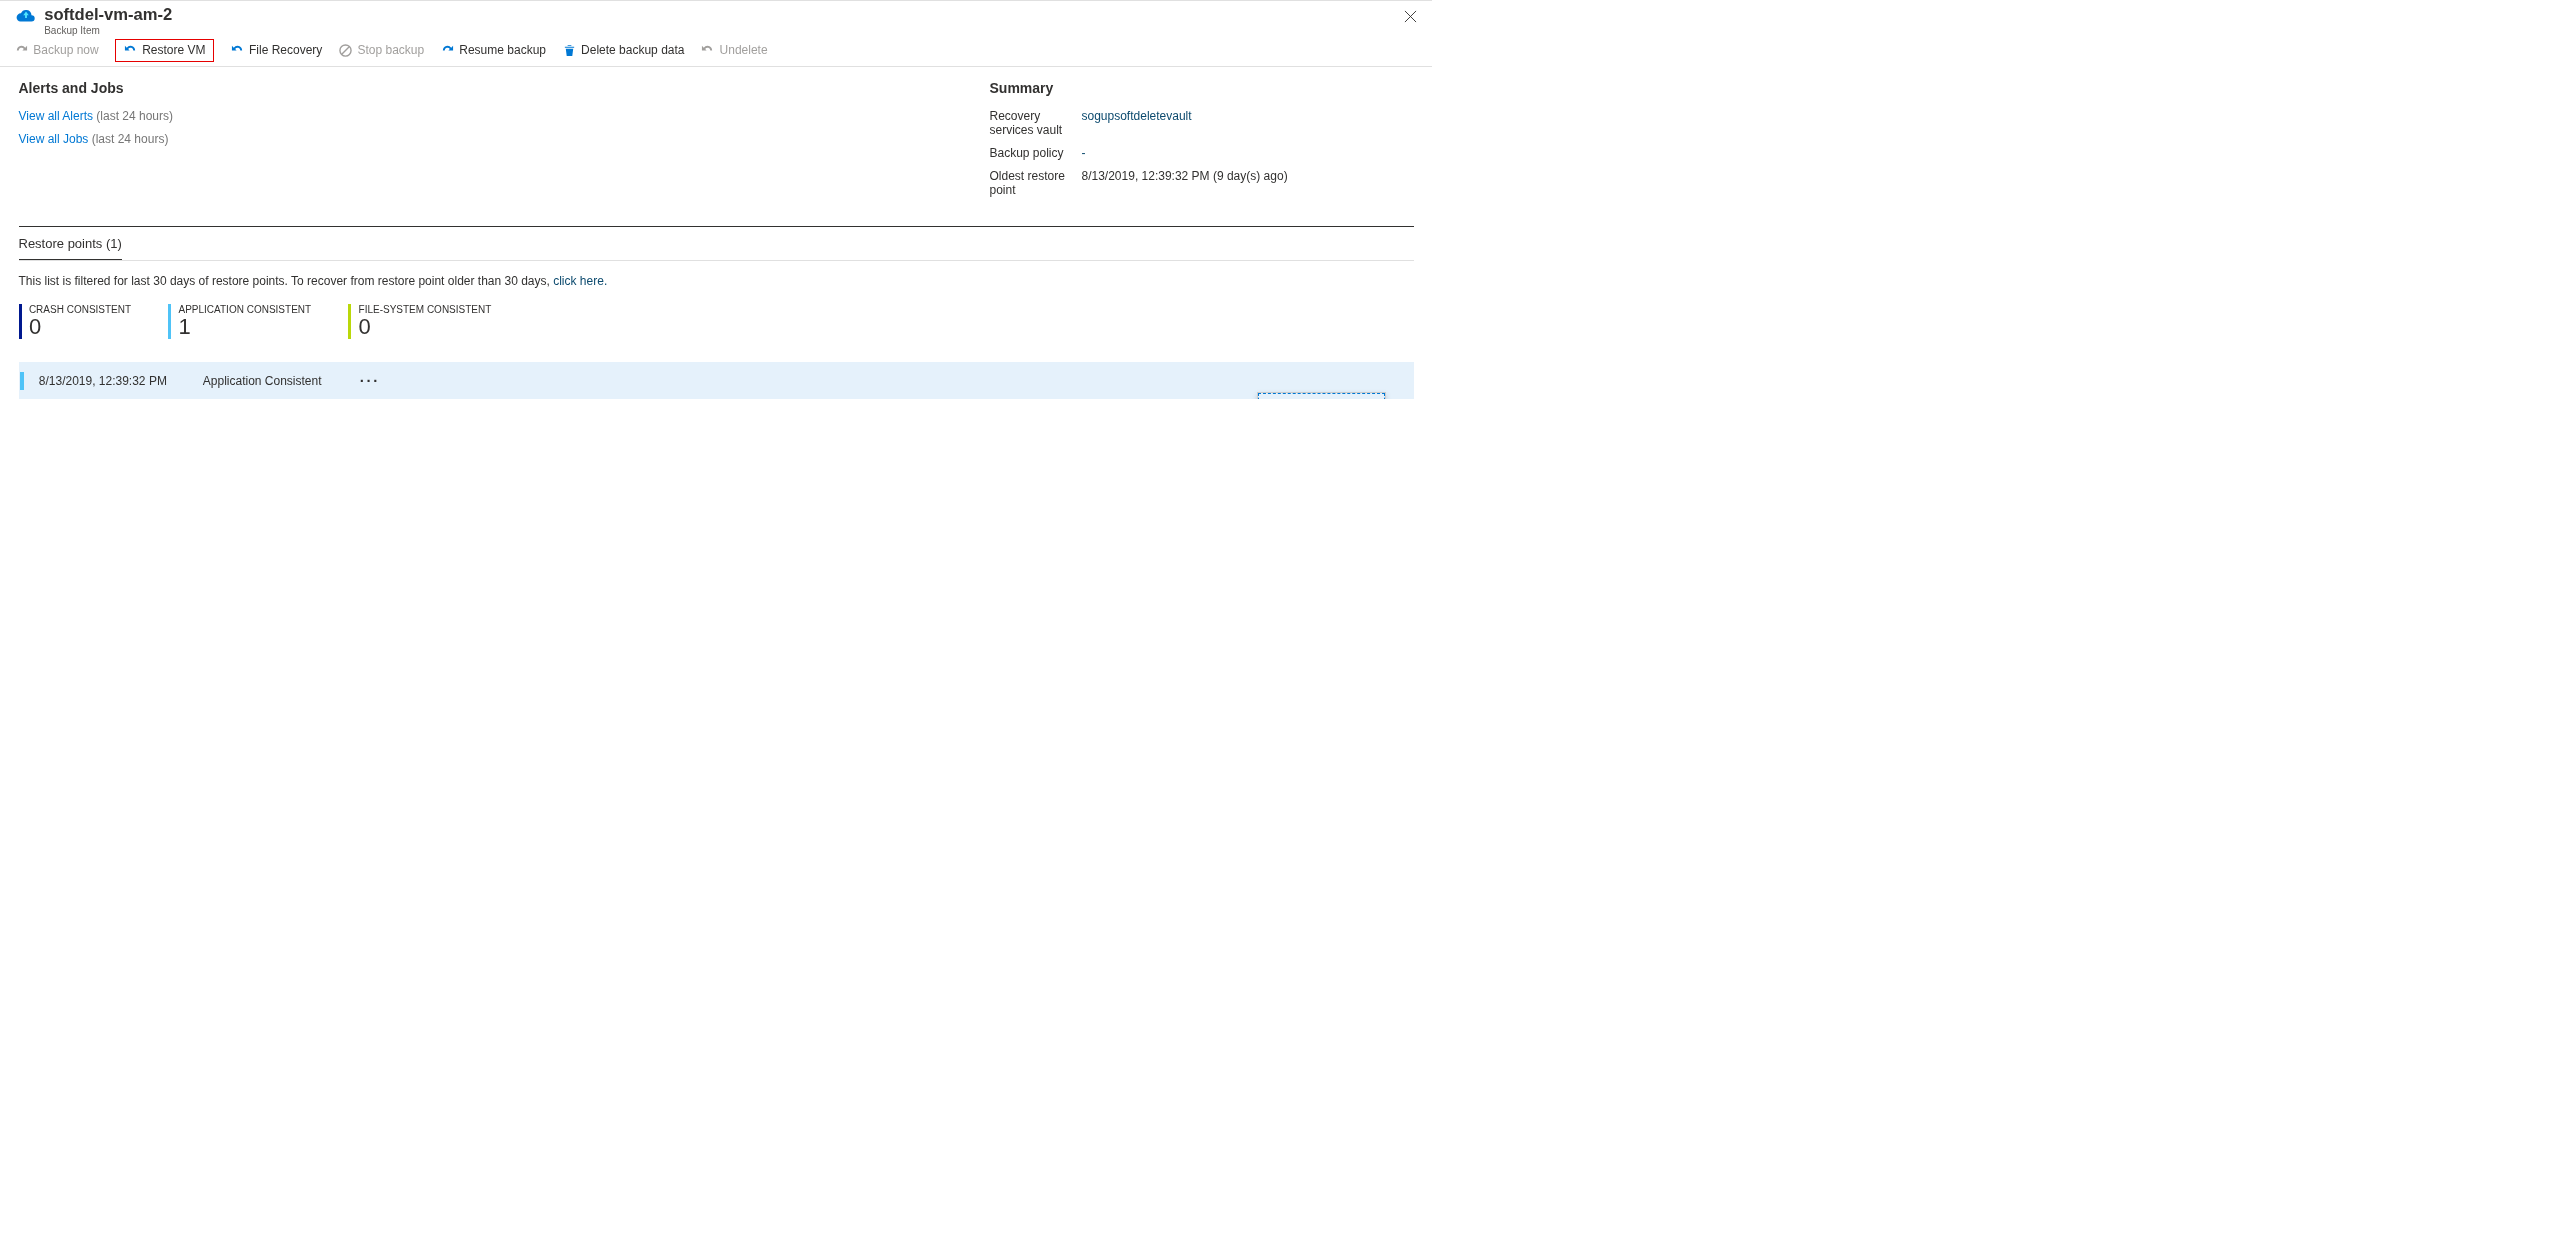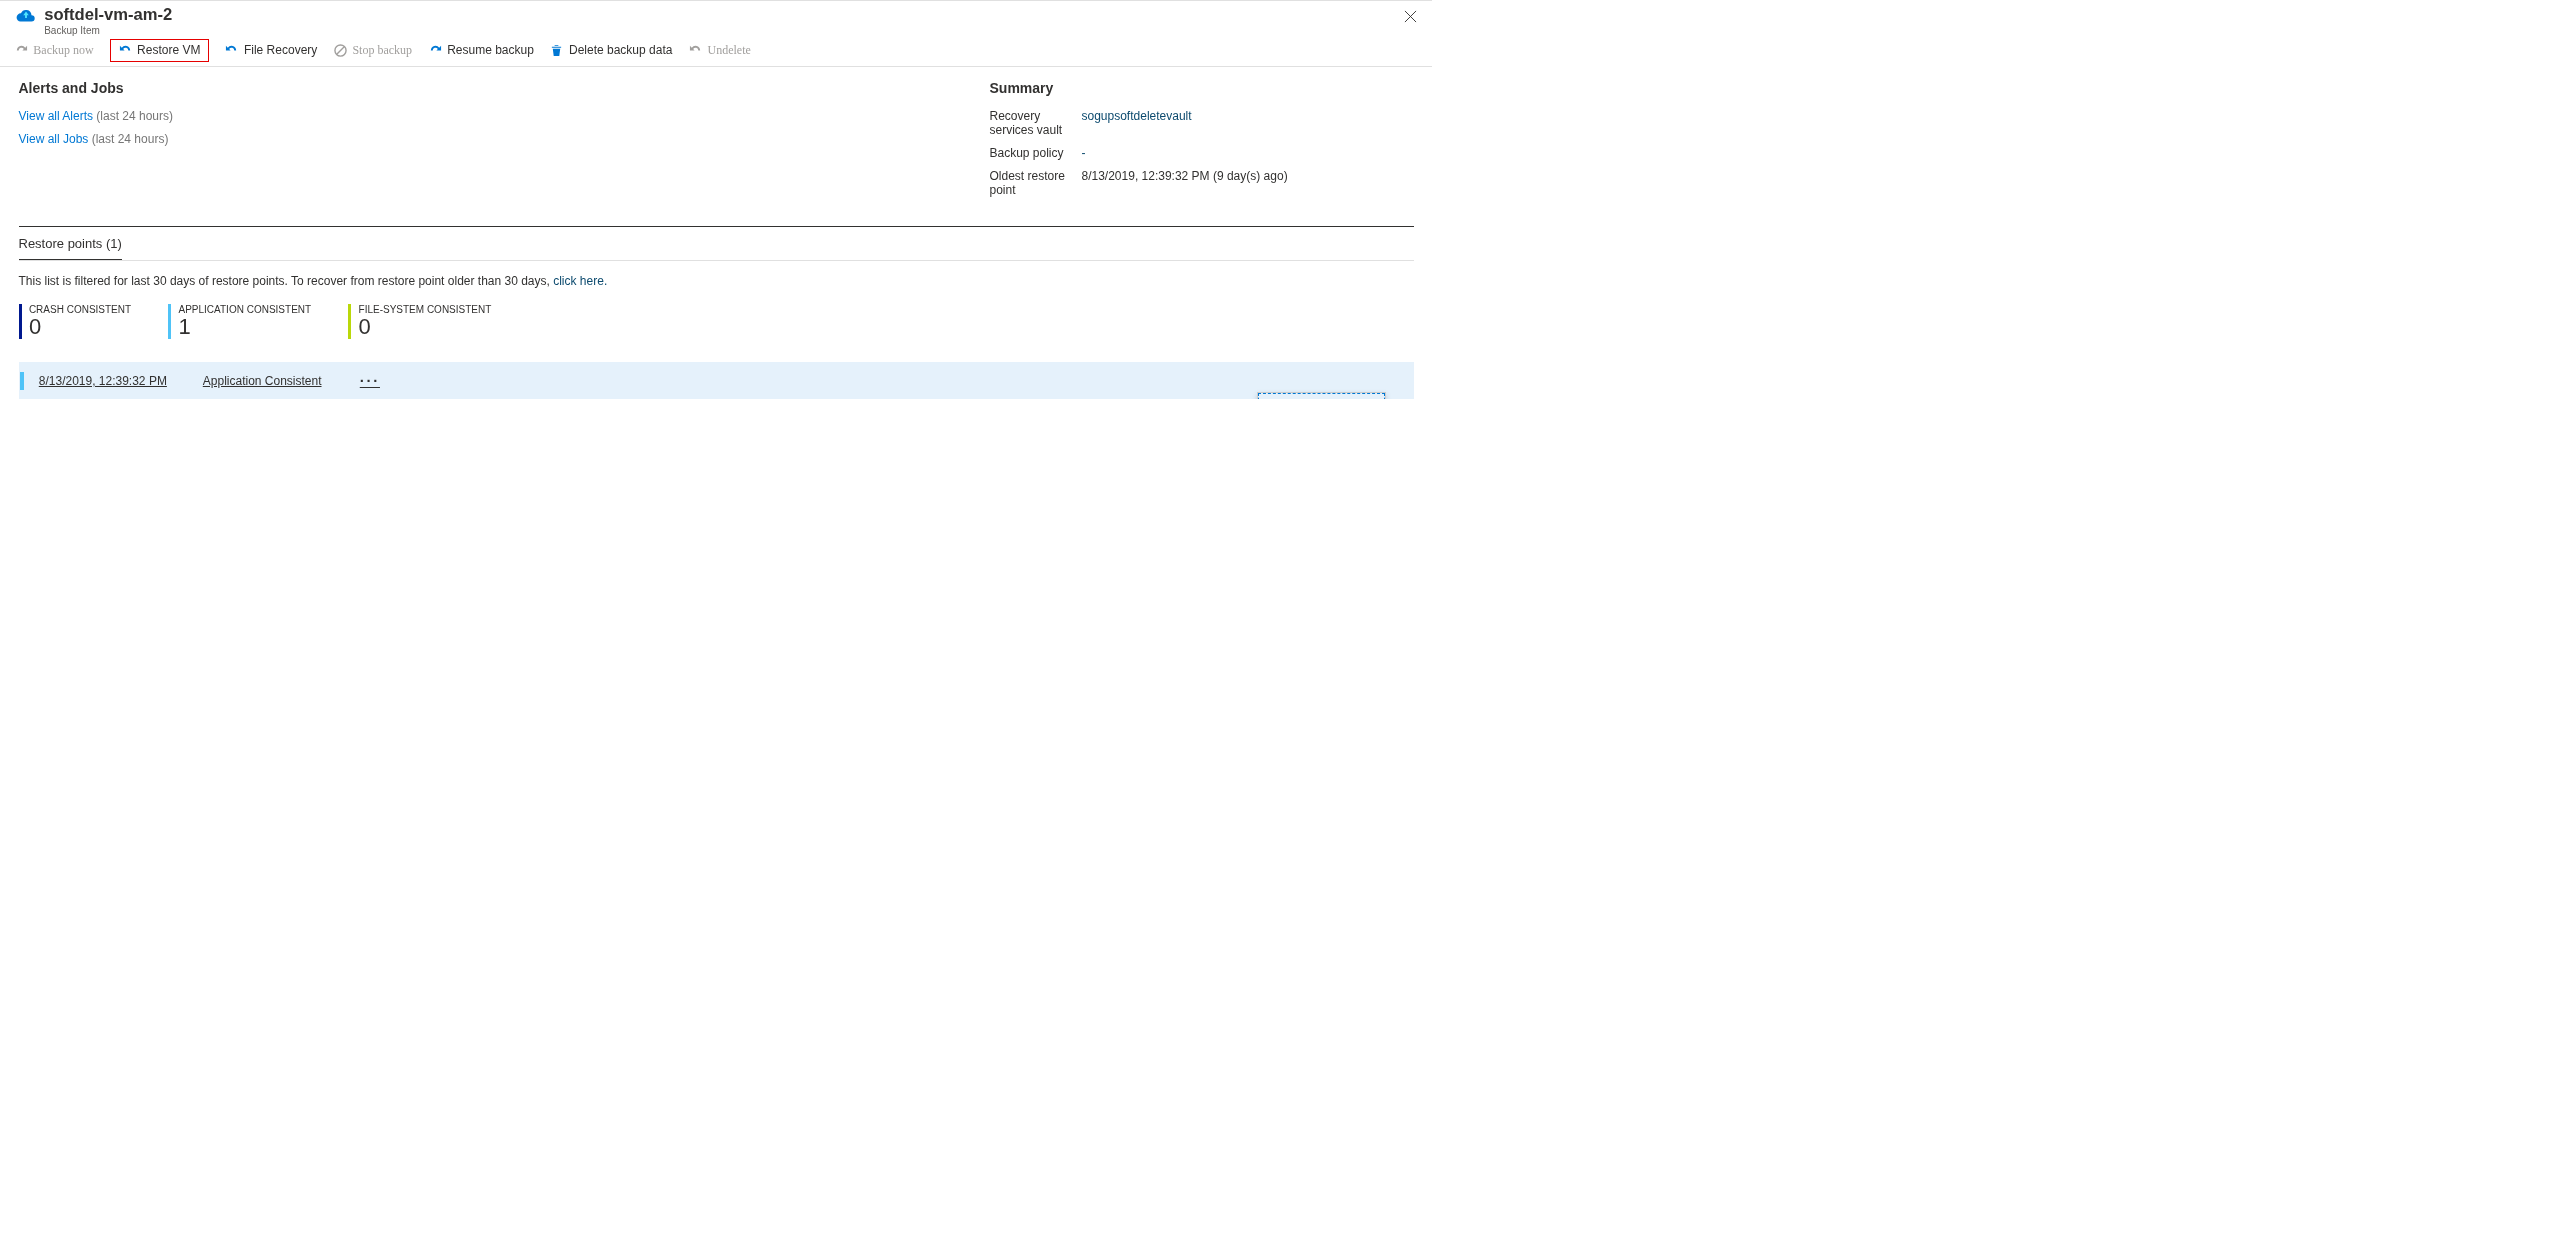--- a/index.html
+++ b/index.html
@@ -28,21 +28,21 @@
     display: flex;
     align-items: center;
     padding: 5.5px 9.2px 7.4px 14.8px;
     border-bottom: 0.9px solid #e0e0e0;
     gap: 16.6px;
   }
   .tbtn {
     display: flex; align-items: center; gap: 5.5px;
     font-size: 12px; cursor: pointer;
   }
-  .tbtn.disabled { color: #a19f9d; cursor: default; font-family: Liberation Serif, serif; }
+  .tbtn.disabled { color: #a19f9d; cursor: default; }
   .tbtn .ic { width: 13px; height: 13px; display: inline-flex; align-items: center; justify-content: center; }
   .highlight-box { border: 1.8px solid #e60000; padding: 3.7px 7.4px; margin: -3.7px 0; }
   .content { padding: 13px 18.5px 0 18.5px; }
   .columns { display: flex; gap: 0; }
   .col-alerts { width: 175px; }
   .col-status { width: 194px; }
   .col-summary { margin-left: auto; width: 424px; }
   h3.sect { font-size: 14px; font-weight: 600; margin: 0 0 13px 0; }
   .linkrow { margin-bottom: 9.2px; font-size: 12px; }
   .linkrow a { color: #0078d4; text-decoration: none; }
@@ -80,21 +80,20 @@
   .ghead .sort { color: #a19f9d; margin-left: 3.7px; font-size: 9.2px; }
   .col-time { width: 166px; }
   .col-cons { width: 157px; }
   .col-rec  { flex: 1; }
   .col-act  { width: 37px; text-align: right; padding-right: 9.2px; }
   .grow {
     display: flex; align-items: center;
     background: #e5f1fb;
     padding: 9.2px 0 9.2px 0;
     font-size: 12px;
-    text-decoration: underline;
   }
   .row-bar { width: 3.7px; height: 18.5px; background: #4fc3f7; margin-right: 14.8px; margin-left: 1.8px; }
   .col-time2 { width: 164px; }
   .col-cons2 { width: 157px; }
   .col-rec2  { flex: 1; }
   .dots { font-size: 14.8px; font-weight: bold; padding-right: 13px; cursor: pointer; letter-spacing: 1.8px; }
   .context-menu {
     position: absolute;
     right: 28px; top: 29.5px;
     background: #fff;

